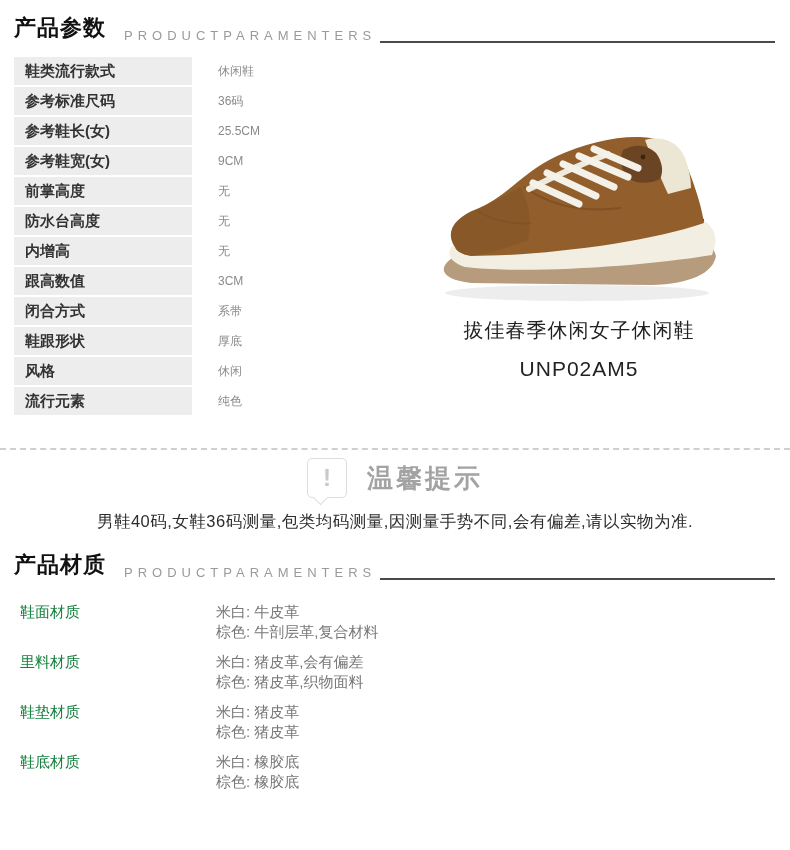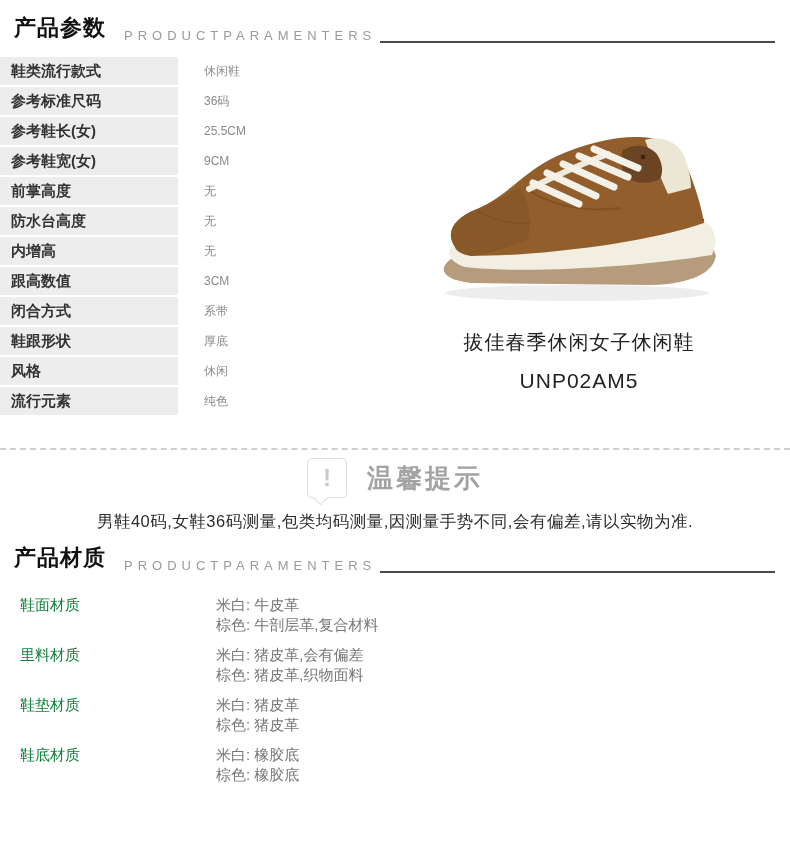--- a/index.html
+++ b/index.html
@@ -8,45 +8,45 @@
 
   
   .section-header { display: flex; align-items: flex-end; padding: 0 15px 0 14px; }
   .section-header.first { margin-top: 13px; }
   .section-header .cn-title { font-size: 22px; font-weight: 700; color: #111; letter-spacing: 1px; white-space: nowrap; }
   .section-header .en-sub { font-size: 13px; color: #9a9a9a; letter-spacing: 5px; margin-left: 18px; white-space: nowrap; }
   .section-header .rule { flex: 1; height: 2px; background: #4a4a4a; margin-left: 4px; }
 
   
   .content-row { display: flex; margin-top: 14px; }
-  .params-col { width: 368px; flex: none; }
+  .params-col { width: 368px; flex: none; padding-left: 14px; }
   .param-row { display: flex; align-items: stretch; margin-bottom: 2px; }
   .param-label { width: 178px; flex: none; background: #ededed; height: 28px; line-height: 28px;
                  padding-left: 11px; font-size: 15px; font-weight: 600; color: #333; }
   .param-value { flex: 1; height: 28px; line-height: 28px; padding-left: 26px; font-size: 12px; color: #8a8a8a; }
 
   .product-col { flex: 1; display: flex; flex-direction: column; align-items: center; }
   .shoe-wrap { width: 300px; height: 200px; margin-top: 52px; }
-  .product-title-1 { margin-top: 20px; font-size: 20px; color: #222; letter-spacing: 1px; }
+  .product-title-1 { margin-top: 8px; font-size: 20px; color: #222; letter-spacing: 1px; }
   .product-title-2 { margin-top: 13px; font-size: 21px; color: #222; letter-spacing: 1px; }
 
   
   .tips { margin-top: 31px; border-top: 2px dashed #cfcfcf; padding-top: 8px; }
   .tips-head { display: flex; justify-content: center; align-items: center; }
   .tips-icon { position: relative; width: 40px; height: 40px; border: 1px solid #ddd; border-radius: 5px;
                display: flex; align-items: center; justify-content: center;
                color: #c9c9c9; font-size: 24px; font-weight: 700; background: #fff; }
   .tips-icon::after { content: ""; position: absolute; left: 7px; bottom: -6px; width: 10px; height: 10px;
                background: #fff; border-left: 1px solid #ddd; border-bottom: 1px solid #ddd;
                transform: rotate(-45deg); }
   .tips-title { margin-left: 20px; font-size: 26px; font-weight: 700; color: #a3a3a3; letter-spacing: 3px; }
   .tips-note { margin-top: 13px; text-align: center; font-size: 16.5px; color: #2d2d2d; letter-spacing: .5px; }
 
   
-  .materials-header { margin-top: 10px; }
+  .materials-header { margin-top: 17px; }
   .materials-list { margin-top: 22px; padding-left: 20px; }
   .mat-row { display: flex; margin-bottom: 10px; }
   .mat-label { width: 196px; flex: none; font-size: 15px; color: #15803d; padding-top: 1px; }
   .mat-values { font-size: 15px; color: #777; line-height: 20px; }
 </style>
 </head>
 <body>
 
 <div class="section-header first">
   <span class="cn-title">产品参数</span>

